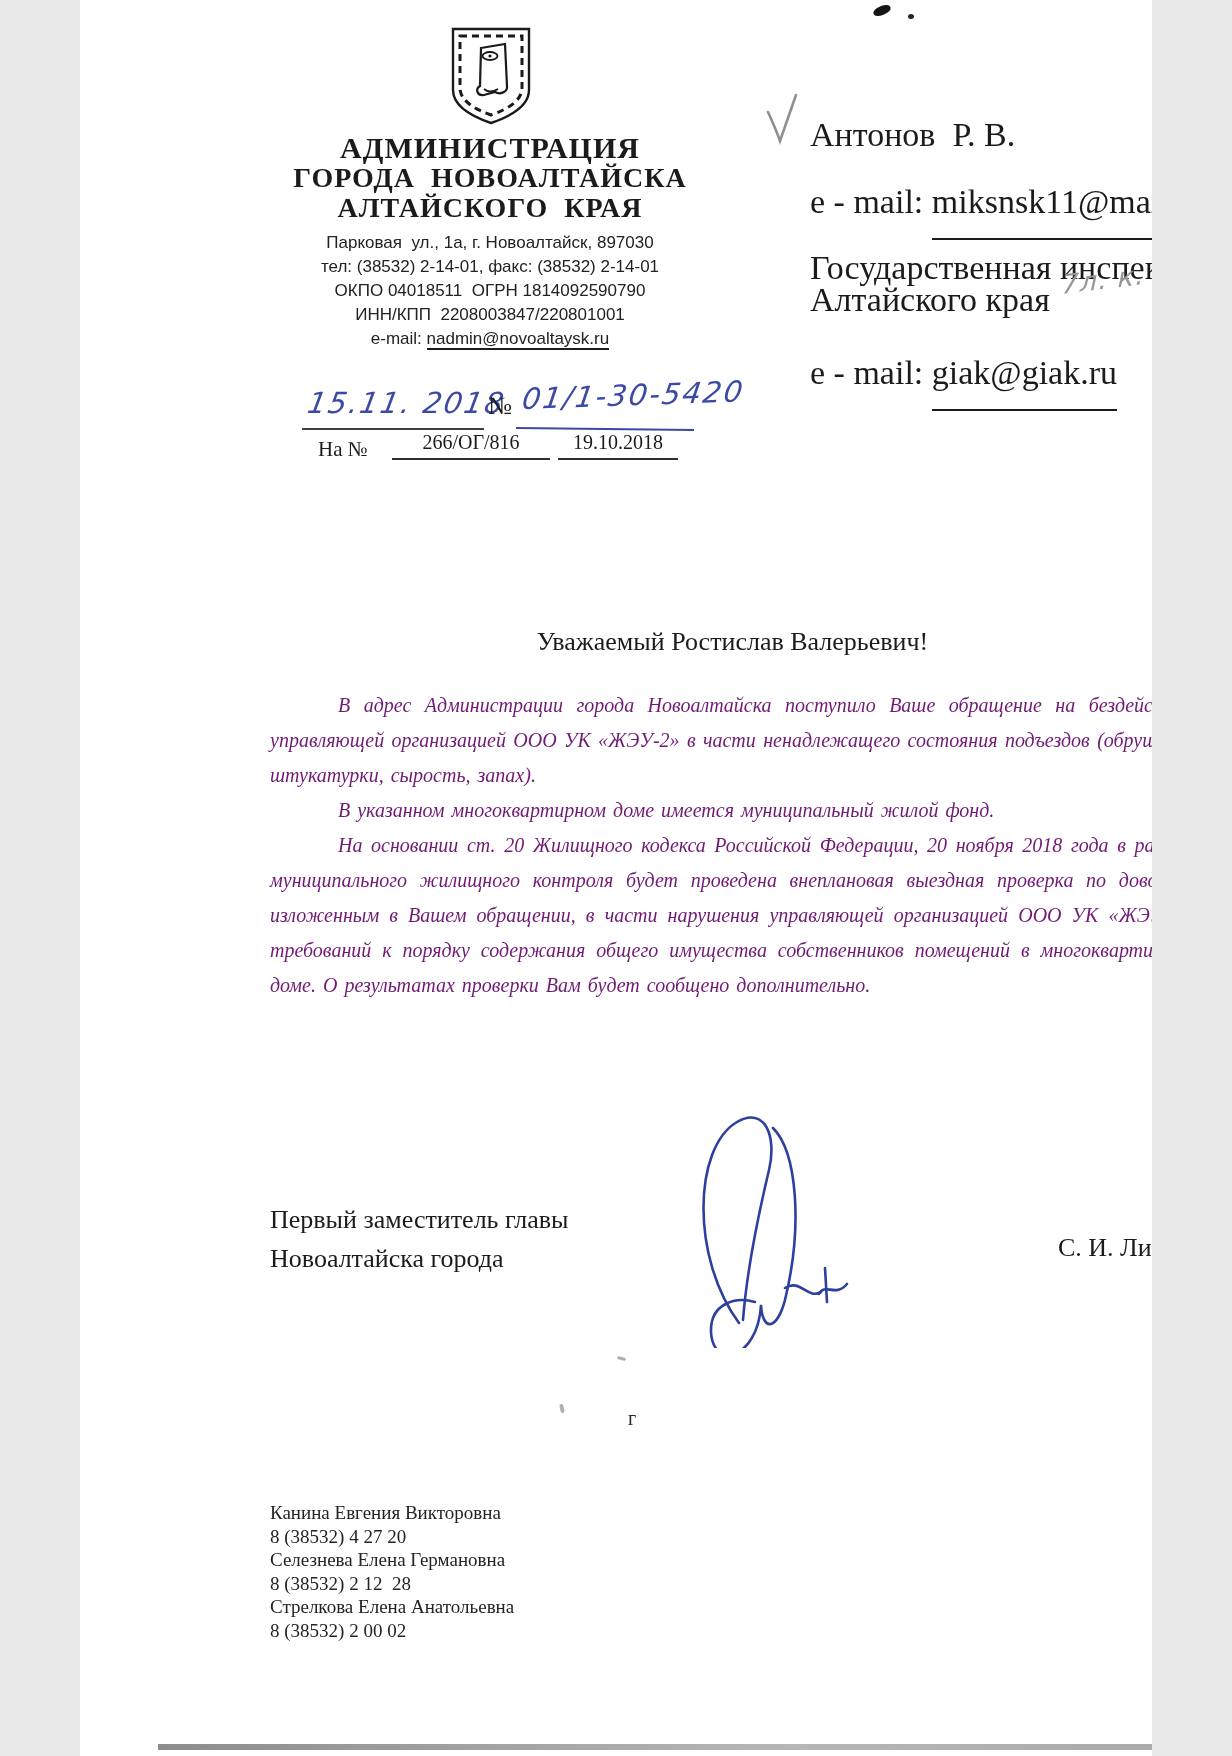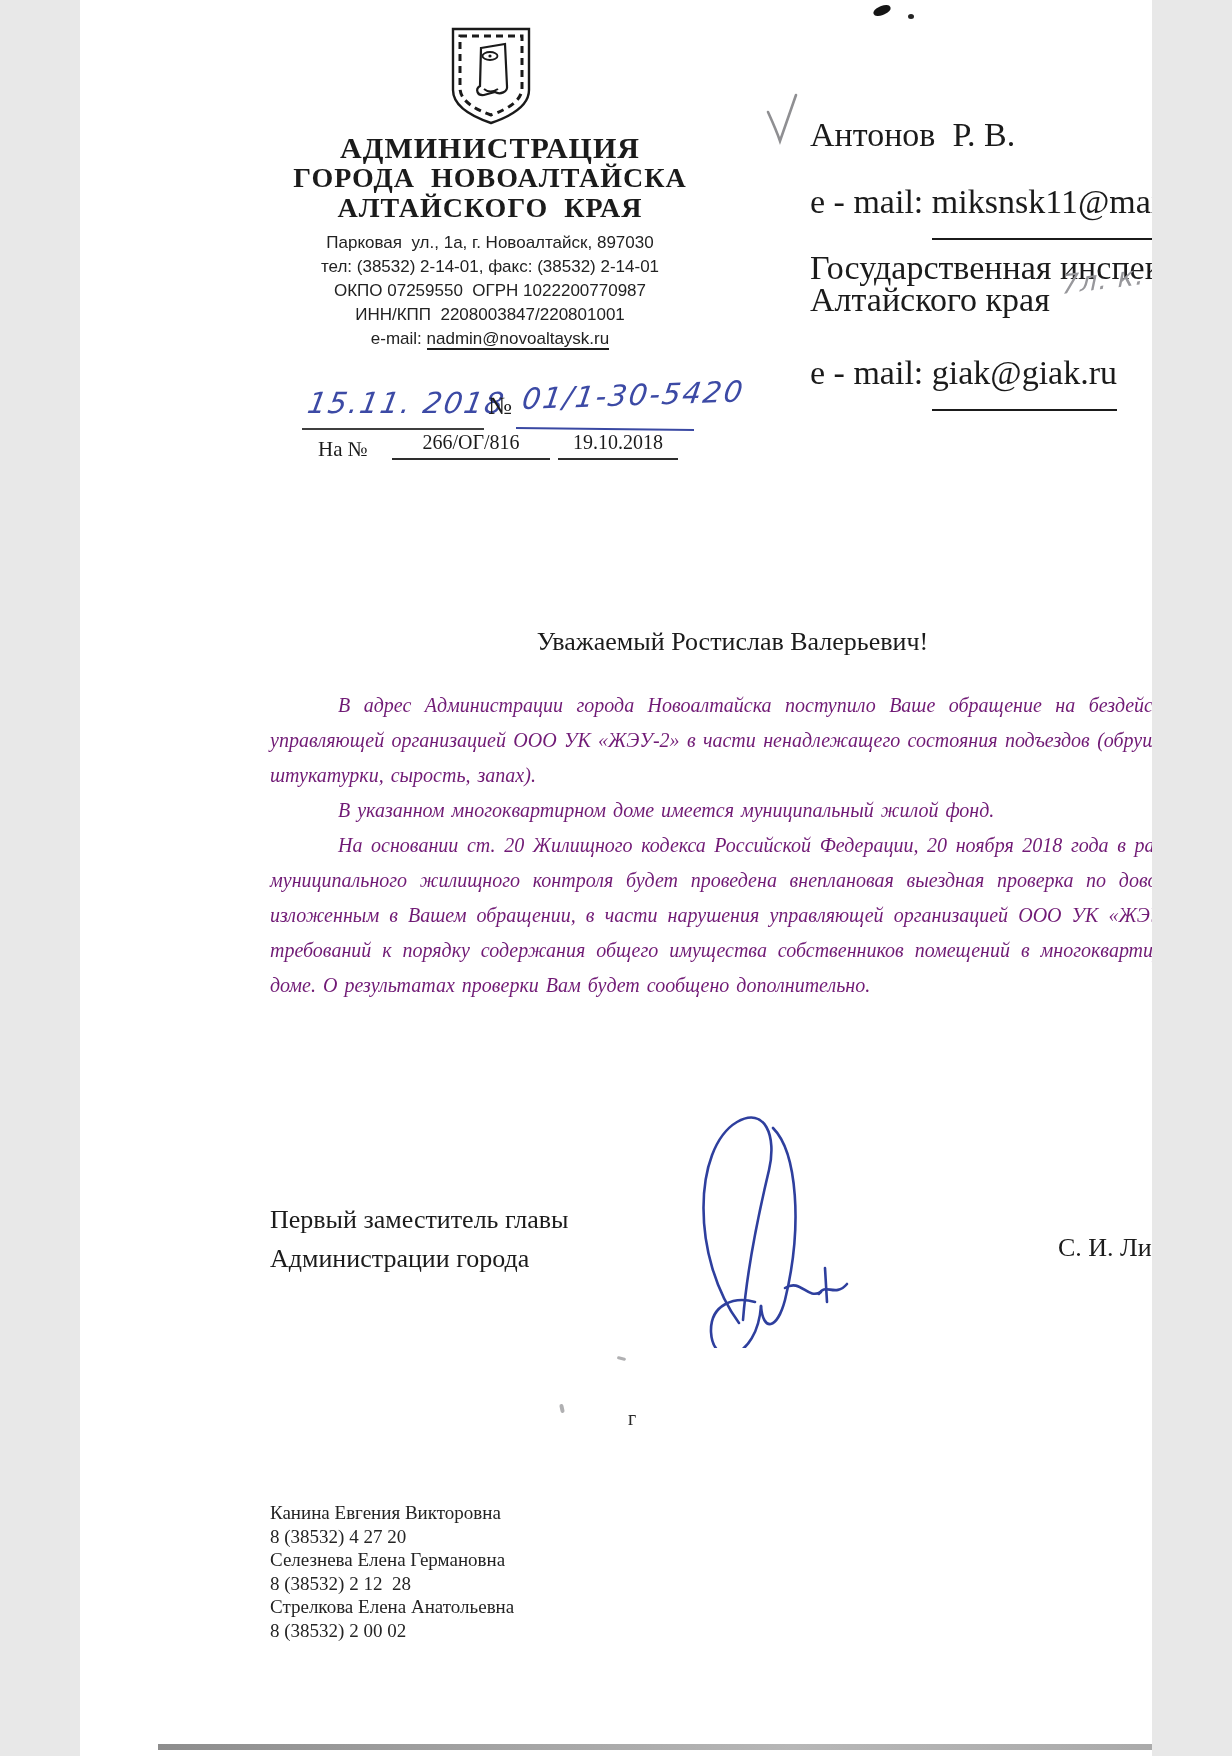--- a/index.html
+++ b/index.html
@@ -59,21 +59,21 @@
 
   <div class="abs serif center" style="left:190px;top:133px;width:440px;">
     <div class="lh-title pre" style="font-size:30px;">АДМИНИСТРАЦИЯ</div>
     <div class="lh-title pre" style="font-size:28px;">ГОРОДА  НОВОАЛТАЙСКА</div>
     <div class="lh-title pre" style="font-size:28px;">АЛТАЙСКОГО  КРАЯ</div>
   </div>
 
   <div class="abs sans center lh-info" style="left:190px;top:231px;width:440px;">
     <div class="pre">Парковая  ул., 1а, г. Новоалтайск, 897030</div>
     <div class="pre">тел: (38532) 2-14-01, факс: (38532) 2-14-01</div>
-    <div class="pre">ОКПО 07259550  ОГРН 1022200770987</div>
+    <div class="pre">ОКПО 04018511  ОГРН 1814092590790</div>
     <div class="pre">ИНН/КПП  2208003847/220801001</div>
     <div><span class="pre">e-mail: </span><span class="u pre">nadmin@novoaltaysk.ru</span></div>
   </div>
 
   <span class="abs hand pre" style="left:228px;top:386px;font-size:29px;">15.11. 2018</span>
   <div class="abs rule" style="left:222px;top:428px;width:182px;"></div>
   <span class="abs serif pre" style="left:408px;top:392px;font-size:25px;">№</span>
   <span class="abs hand pre" style="left:440px;top:382px;font-size:29px;transform:skewX(-10deg) rotate(-2deg);transform-origin:left bottom;">01/1-30-5420</span>
   <div class="abs rule-blue" style="left:436px;top:428px;width:178px;transform:rotate(0.6deg);"></div>
 
@@ -119,21 +119,21 @@
         <path d="M88,198 C84,252 40,262 38,224 C37,196 62,188 82,194"></path>
         <path d="M112,180 C128,170 134,192 148,184"></path>
         <path d="M152,160 L154,194"></path>
         <path d="M146,186 C152,174 162,190 174,176"></path>
       </g>
     </svg>
   </div>
 
   <div class="abs serif sig-post" style="left:190px;top:1200px;">
     <div class="pre">Первый заместитель главы</div>
-    <div class="pre">Администрации города</div>
+    <div class="pre">Новоалтайска города</div>
   </div>
   <div class="abs serif sig-name pre" style="left:978px;top:1233px;">С. И. Лисовский</div>
 
   <span class="abs serif" style="left:548px;top:1407px;font-size:20px;color:#2a2a2a;">г</span>
   <div class="abs speck" style="left:537px;top:1357px;width:9px;height:3px;transform:rotate(14deg);"></div>
   <div class="abs speck" style="left:480px;top:1404px;width:4px;height:9px;transform:rotate(-12deg);"></div>
 
   <div class="abs" style="left:793px;top:6px;width:18px;height:9px;background:#151515;border-radius:45%;transform:rotate(-22deg);"></div>
   <div class="abs" style="left:828px;top:14px;width:6px;height:5px;background:#242424;border-radius:50%;"></div>
 

